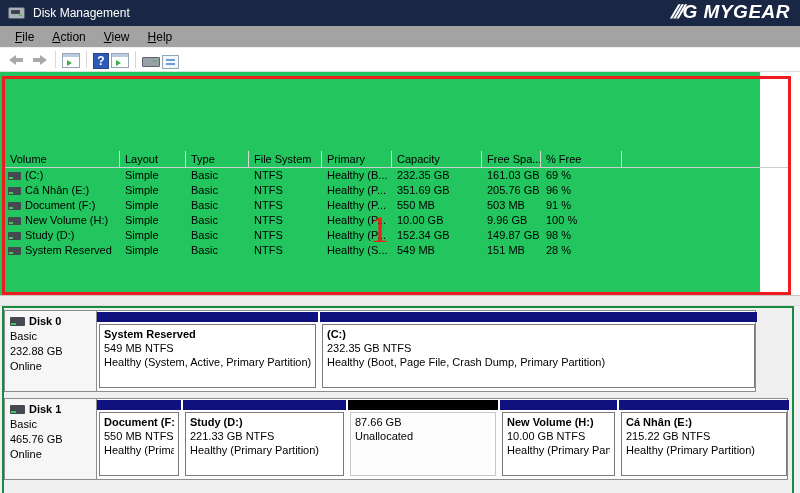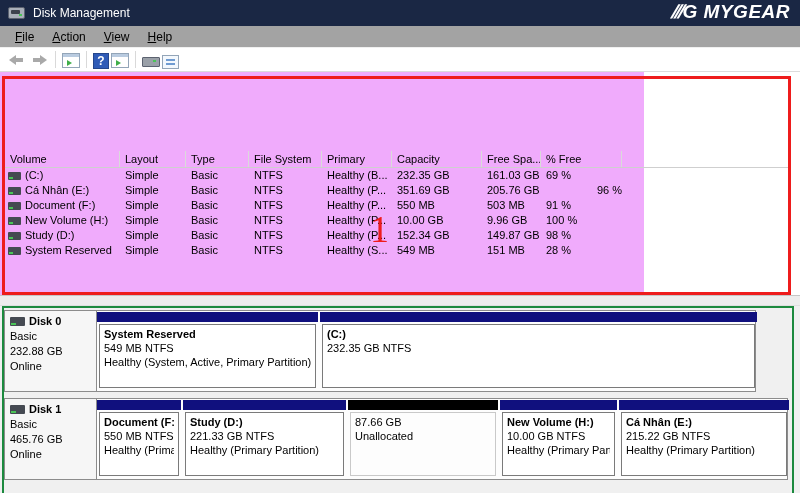--- a/index.html
+++ b/index.html
@@ -45,21 +45,21 @@
   .tb-help::before { content:"?"; position:absolute; left:0; top:0; width:100%; height:100%;
     color:#fff; font-weight:bold; font-size:12px; text-align:center; line-height:14px; }
   .tb-rescan-disks { width:18px; height:15px; top:2px; }
   .tb-rescan-disks::before { content:""; position:absolute; left:0; top:3px; width:16px; height:8px;
     background:#9aa0a8; border:1px solid #5c6270; border-radius:1px; }
   .tb-rescan-disks::after { content:""; position:absolute; left:11px; top:6px; width:3px; height:2px; background:#49c456; }
   .tb-properties { border:1px solid #93a5b8; background:#f3f8fd; width:17px; height:14px; top:2px; }
   .tb-properties::before { content:""; position:absolute; left:3px; top:3px; width:9px; height:2px;
     background:#6f9bd1; box-shadow:0 4px 0 #6f9bd1; }
   
-  .top-pane { position:absolute; left:0; top:72px; width:644px; height:225px; background:#f0abfc; }
+  .top-pane { position:absolute; left:0; top:72px; width:760px; height:225px; background:#22c55e; }
   .red-frame { position:absolute; left:2px; top:76px; width:789px; height:219px;
     border:3px solid var(--red,#ee1c1c); pointer-events:none; z-index:5; }
   .vol-table { position:absolute; left:5px; top:79px; width:783px; }
   .thead { display:flex; height:17px; border-bottom:1px solid #cfcfcf; }
   .th { font-size:11px; line-height:16px; padding-left:5px; border-right:1px solid #dadada;
     white-space:nowrap; overflow:hidden; flex-shrink:0; }
   .th-fill { flex:1; border-right:none; }
   .tr { display:flex; height:15px; line-height:15px; }
   .td { padding-left:5px; white-space:nowrap; overflow:hidden; flex-shrink:0; }
   .td-volume { display:flex; align-items:center; padding-left:3px; }
@@ -156,21 +156,21 @@
           <div class="td td-volume" style="width: 115px;">
             <span class="vol-icon"></span>
             <span>Cá Nhân (E:)</span>
           </div>
           <div class="td" style="width: 66px;">Simple</div>
           <div class="td" style="width: 63px;">Basic</div>
           <div class="td" style="width: 73px;">NTFS</div>
           <div class="td" style="width: 70px;">Healthy (P...</div>
           <div class="td" style="width: 90px;">351.69 GB</div>
           <div class="td" style="width: 59px;">205.76 GB</div>
-          <div class="td" style="width: 81px; text-align: right;">96 %</div>
+          <div class="td" style="width: 81px;">96 %</div>
         </div>
         <div class="tr">
           <div class="td td-volume" style="width: 115px;">
             <span class="vol-icon"></span>
             <span>Document (F:)</span>
           </div>
           <div class="td" style="width: 66px;">Simple</div>
           <div class="td" style="width: 63px;">Basic</div>
           <div class="td" style="width: 73px;">NTFS</div>
           <div class="td" style="width: 70px;">Healthy (P...</div>
@@ -243,20 +243,21 @@
             <div class="p-line p-name">System Reserved</div>
             <div class="p-line">549 MB NTFS</div>
             <div class="p-line">Healthy (System, Active, Primary Partition)</div>
           </div>
         </div>
         <div class="part" style="left: 223px; width: 437px;">
           <div class="pbar primary"></div>
           <div class="pbox">
             <div class="p-line p-name">(C:)</div>
             <div class="p-line">232.35 GB NTFS</div>
+            <div class="p-line">Healthy (Boot, Page File, Crash Dump, Primary Partition)</div>
           </div>
         </div>
       </div>
     </div>
     <div class="disk-row" style="top: 92px; width: 784px;">
       <div class="disk-panel">
         <div class="disk-title">
           <span class="disk-icon"></span>
           <span>Disk 1</span>
         </div>

